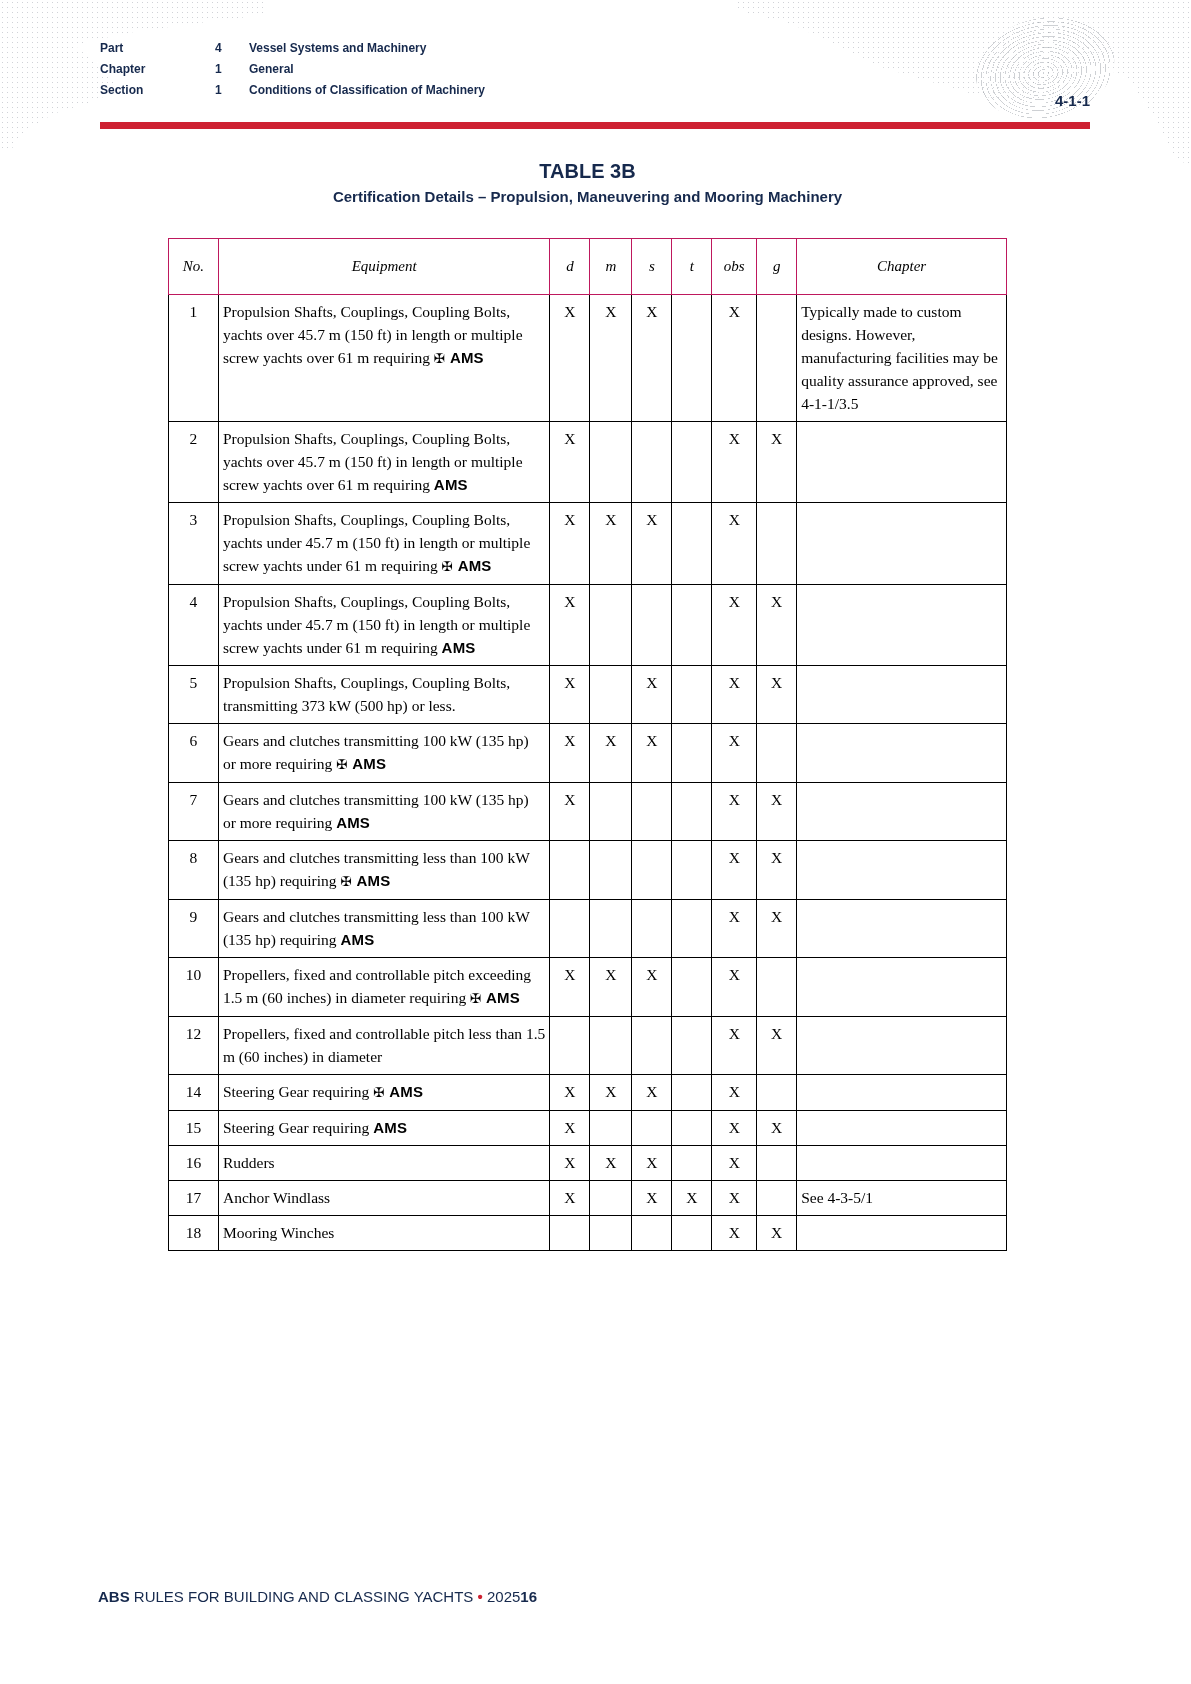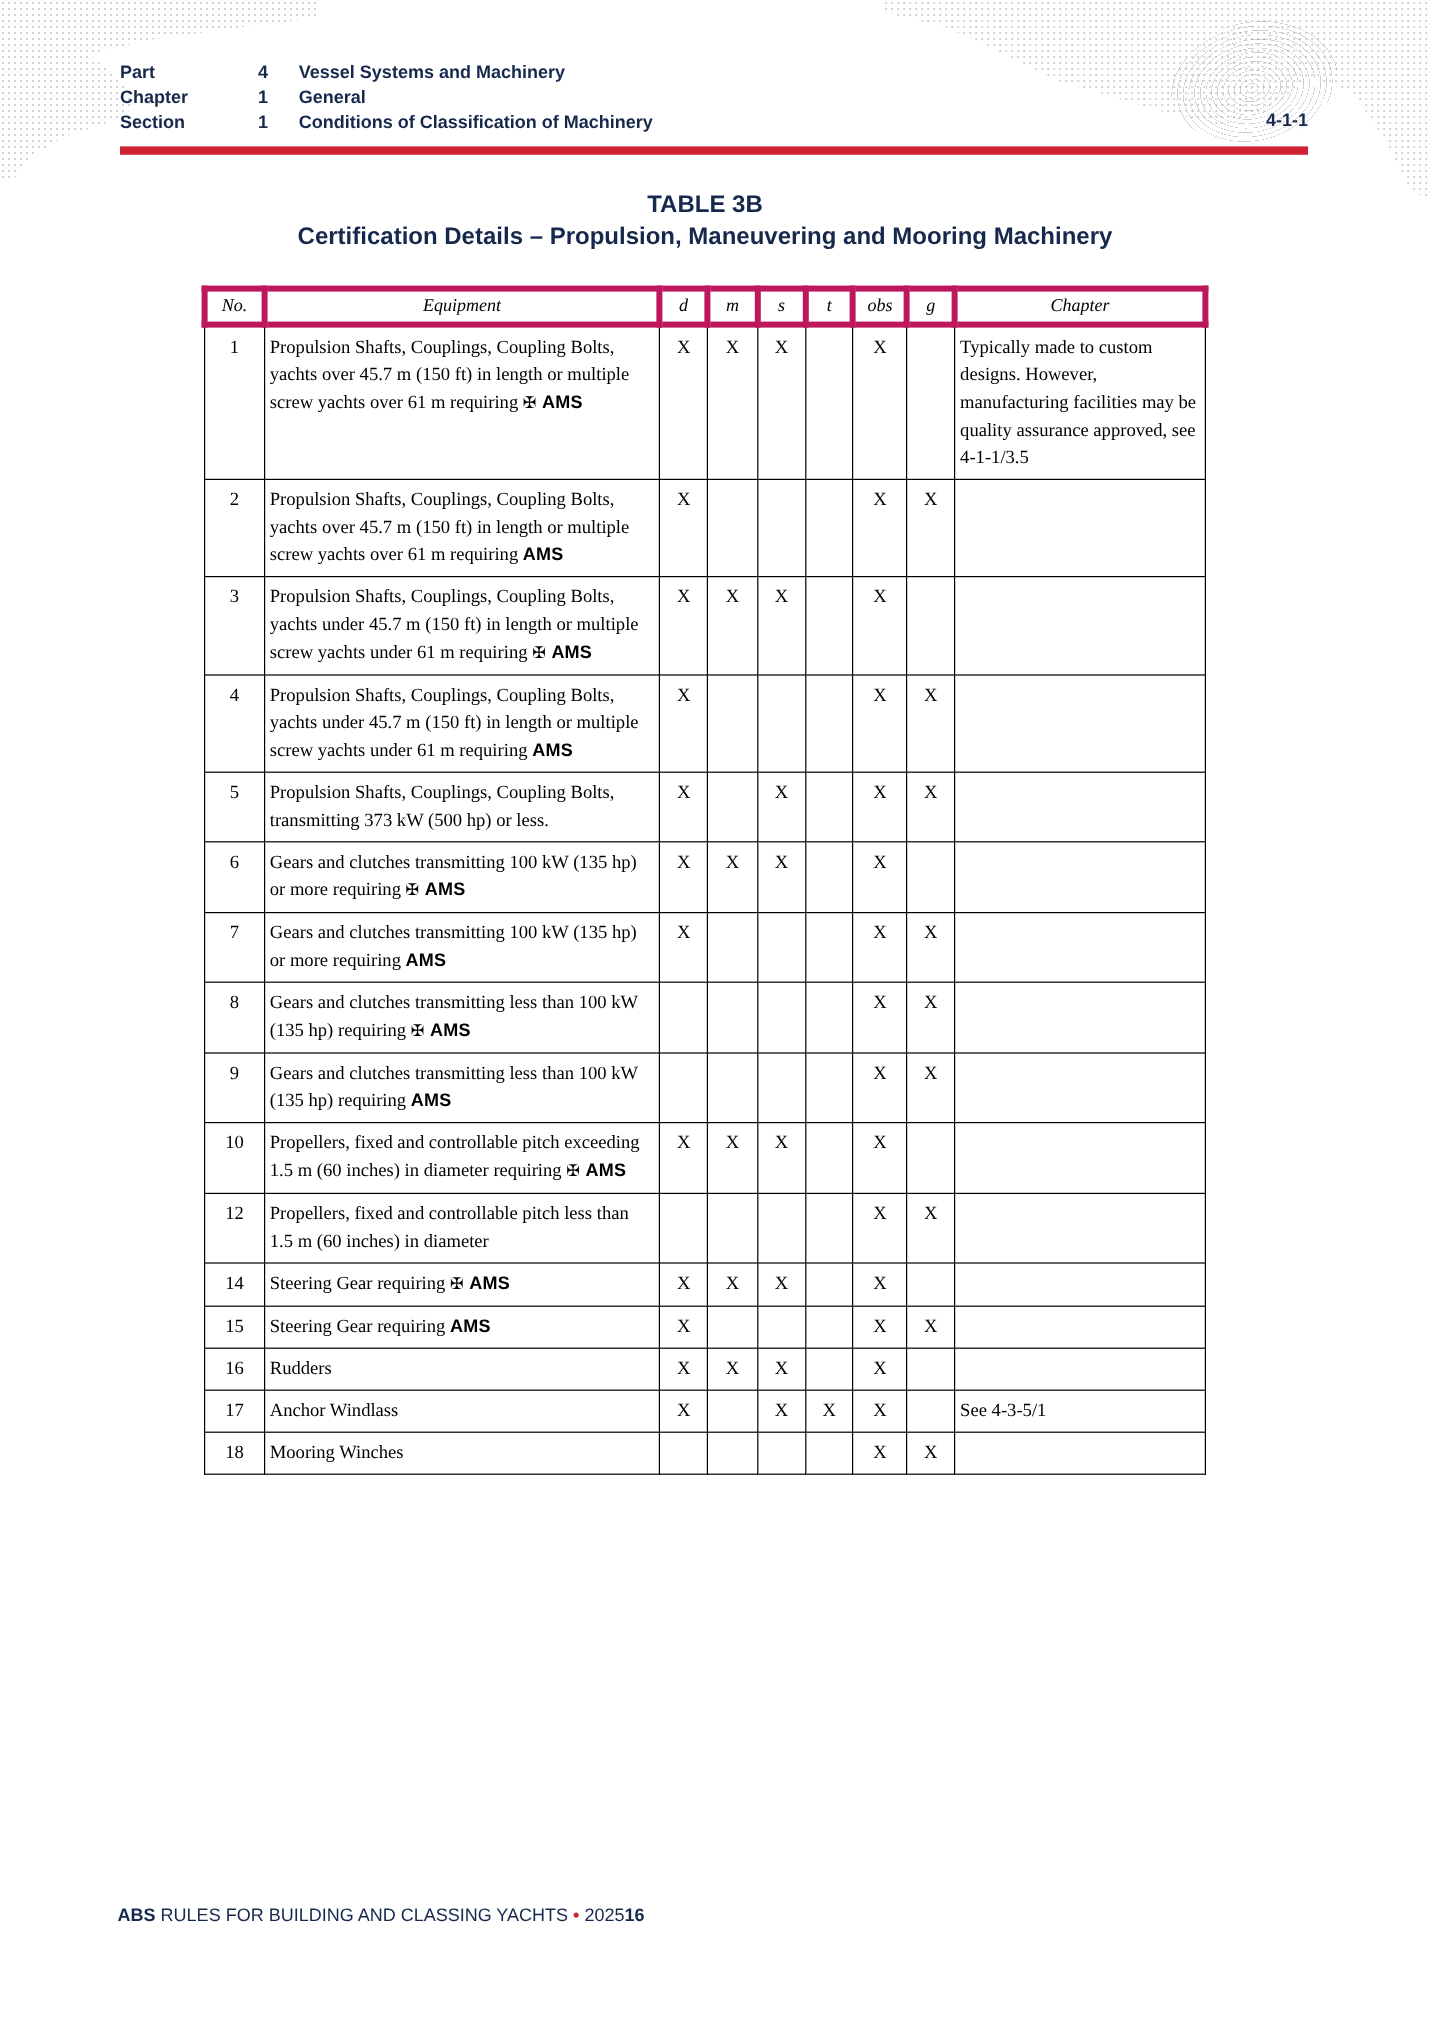--- a/index.html
+++ b/index.html
@@ -20,37 +20,37 @@
   .decor-right{
     right:0;top:0;width:455px;height:168px;
     clip-path:polygon(0 0,100% 0,100% 100%,96% 92%,92% 70%,86% 46%,78% 38%,70% 56%,62% 62%,52% 56%,42% 48%,32% 40%,22% 27%,12% 14%,0 6%);
   }
   .decor-swirl{
     position:absolute;left:975px;top:18px;width:140px;height:100px;border-radius:50%;
     background:repeating-radial-gradient(ellipse at 48% 55%,rgba(140,146,154,.85) 0 .6px,rgba(0,0,0,0) .6px 4.8px);
     opacity:.5;transform:rotate(-12deg);pointer-events:none;
   }
   
-  .page-header{position:absolute;left:100px;top:50px;font-size:15px;font-weight:bold;line-height:21px;}
+  .page-header{position:absolute;left:100px;top:38px;font-size:12px;font-weight:bold;line-height:21px;}
   .ph-row{display:grid;grid-template-columns:115px 34px auto;}
   .header-ref{position:absolute;left:100px;top:92px;width:990px;text-align:right;font-size:15px;font-weight:bold;}
   .rule{position:absolute;left:100px;top:122px;width:990px;height:7px;background:#ce2132;}
   
   .tbl-titles{position:absolute;left:168px;top:158px;width:839px;text-align:center;font-weight:bold;}
   .tbl-title{font-size:20px;line-height:26px;}
-  .tbl-subtitle{font-size:20px;line-height:26px;}
+  .tbl-subtitle{font-size:15px;line-height:26px;}
   
   table.cert{
     position:absolute;left:168px;top:238px;width:839px;
     border-collapse:collapse;border:1.5px solid #000;
     font-family:"Liberation Serif",serif;color:#000;
   }
   table.cert th{
-    border:5px solid #be185d;font-style:italic;font-weight:normal;font-size:15px;
-    padding:4px 2px;text-align:center;
+    border:1px solid #be185d;font-style:italic;font-weight:normal;font-size:15px;
+    padding:19px 2px;text-align:center;
   }
   table.cert td{
     border:1px solid #000;vertical-align:top;font-size:15.5px;line-height:23px;
     padding:5px 4px 6px 4px;
   }
   td.c-no{text-align:center;}
   td.c-equip{padding-left:9px;padding-right:6px;}
   td.c-mark{text-align:center;}
   td.c-remarks{padding-left:9px;padding-right:6px;}
   .cross{font-family:"DejaVu Sans",sans-serif;font-weight:bold;font-size:13.5px;}

